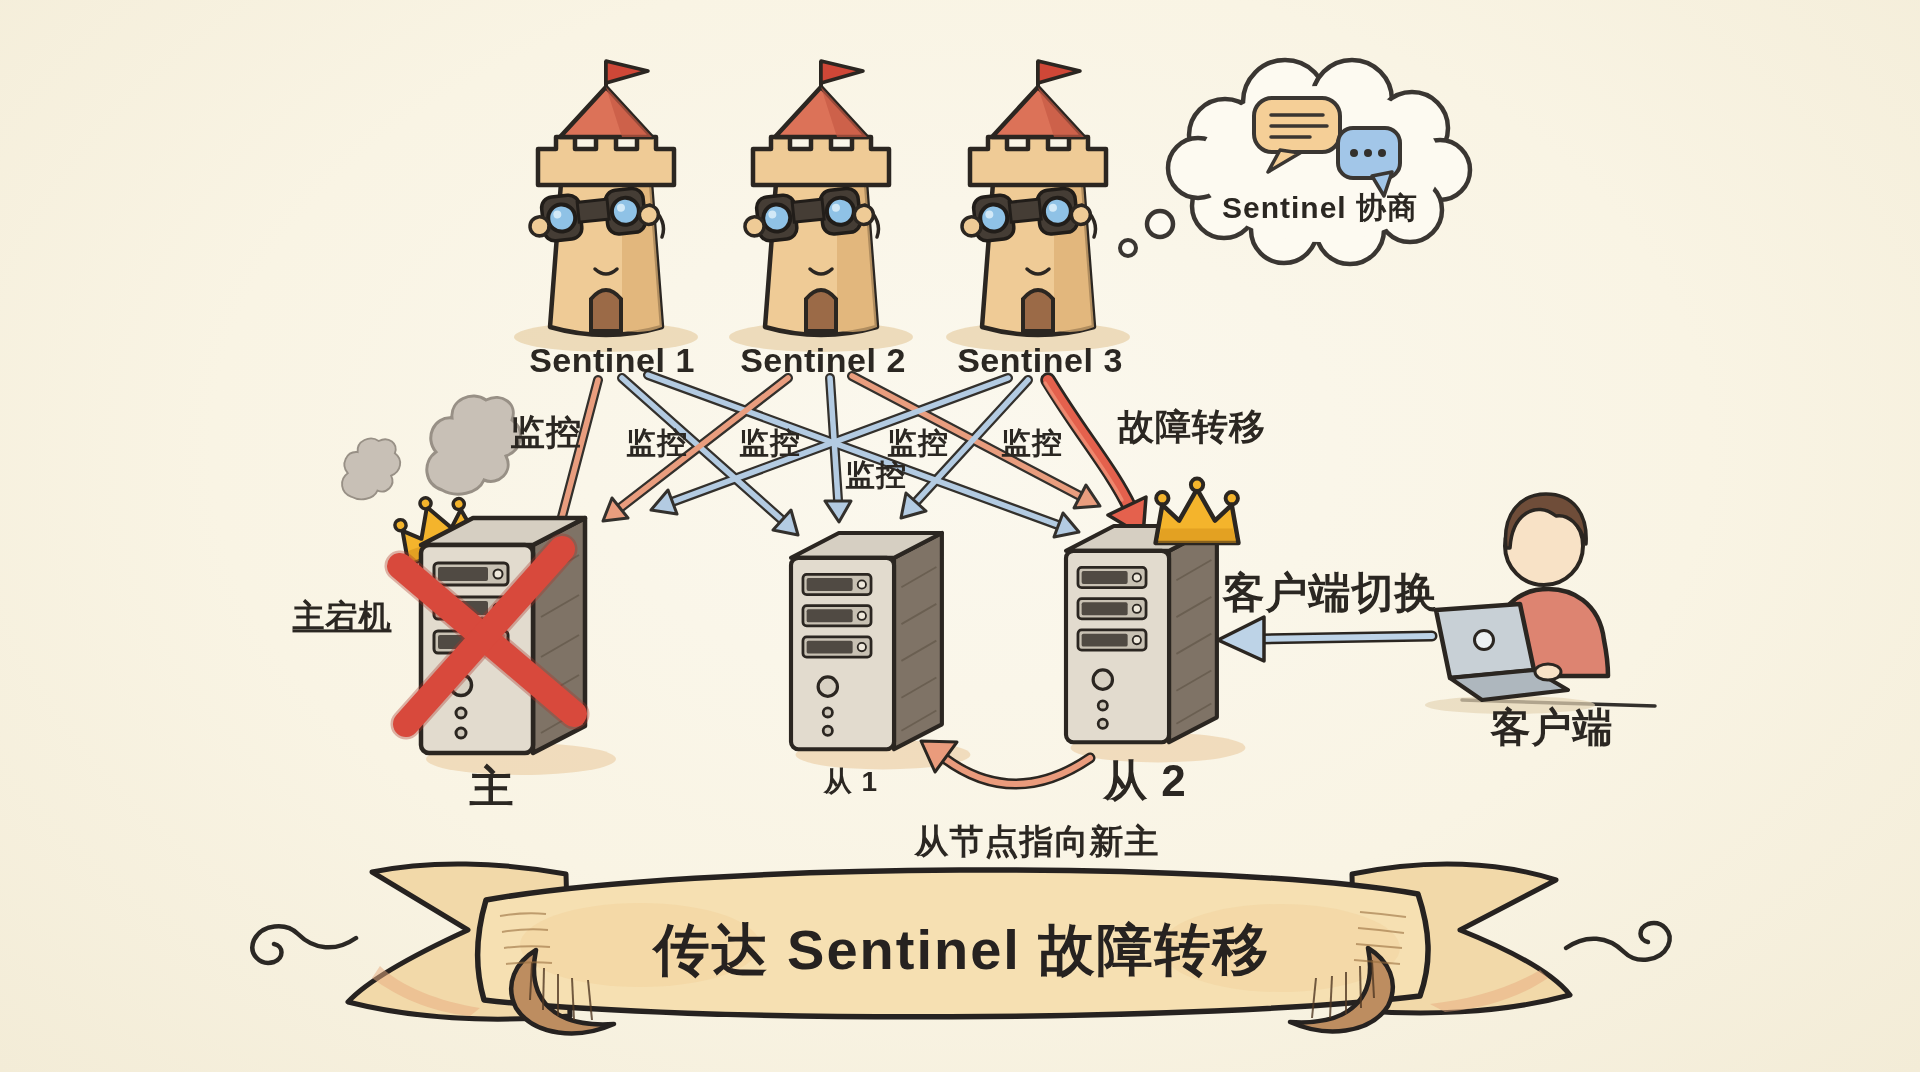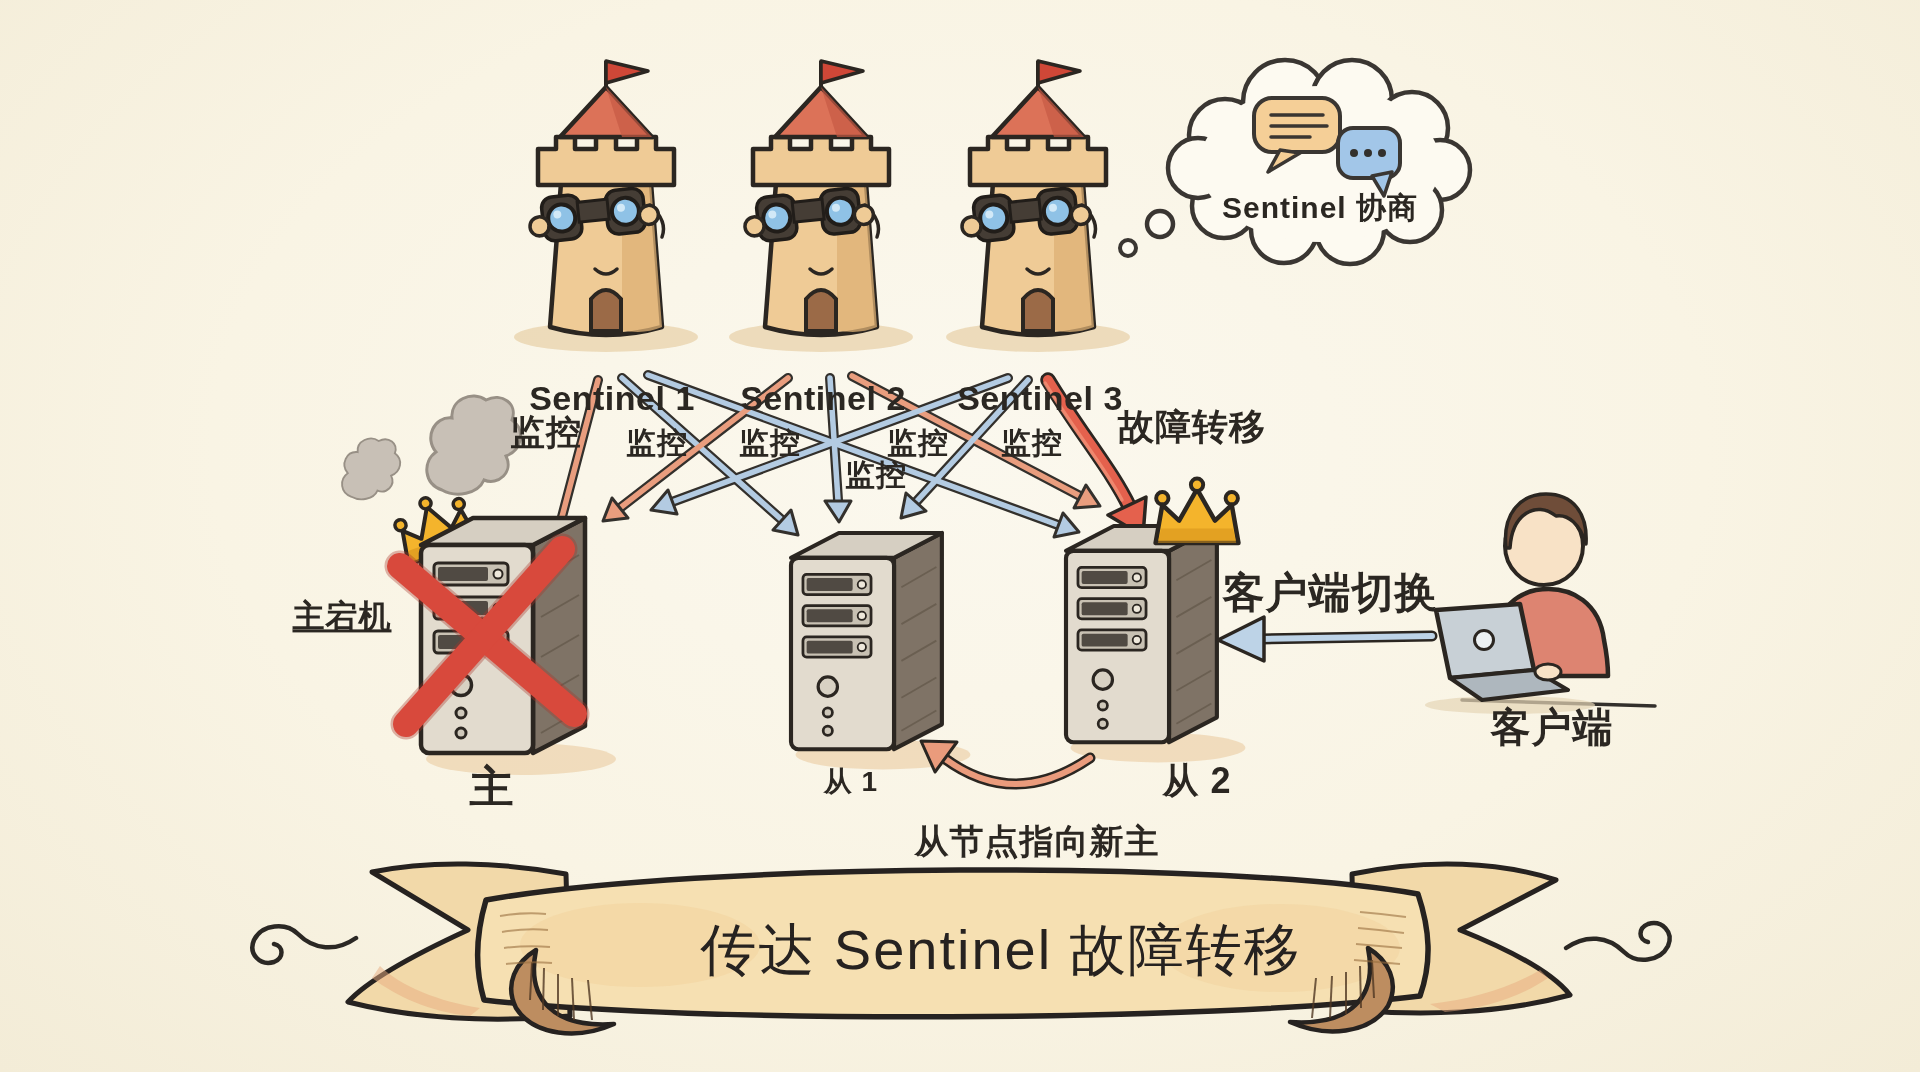--- a/index.html
+++ b/index.html
@@ -14,22 +14,22 @@
   .lbl{
     position:absolute;
     transform:translate(-50%,-50%);
     color:#2b2722;
     font-weight:600;
     white-space:nowrap;
     letter-spacing:1px;
     text-align:right;
     line-height:1.1;
   }
-  .lbl.en{letter-spacing:0.5px;font-weight:600;margin-top:38px;}
-  .banner-text{font-weight:400;letter-spacing:2px;color:#262220;margin-left:39px;}
+  .lbl.en{letter-spacing:0.5px;font-weight:600;}
+  .banner-text{font-weight:700;letter-spacing:2px;color:#262220;}
 </style>
 </head>
 <body>
 
 <div class="stage">
 
   <svg class="art" width="1920" height="1072" viewBox="0 0 1920 1072">
     <defs>
 
       <g id="tower">
@@ -276,21 +276,21 @@
   <div class="lbl" style="left:770px;top:442px;font-size:30px;">监控</div>
   <div class="lbl" style="left:918px;top:442px;font-size:30px;">监控</div>
   <div class="lbl" style="left:1032px;top:442px;font-size:30px;">监控</div>
   <div class="lbl" style="left:876px;top:474px;font-size:30px;">监控</div>
 
   <div class="lbl" style="left:1192px;top:427px;font-size:36px;">故障转移</div>
 
   <div class="lbl" style="left:342px;top:617px;font-size:32px;text-decoration:underline;">主宕机</div>
   <div class="lbl" style="left:492px;top:787px;font-size:44px;">主</div>
   <div class="lbl" style="left:851px;top:782px;font-size:28px;">从 1</div>
-  <div class="lbl" style="left:1197px;top:781px;font-size:36px;">从 2</div>
+  <div class="lbl" style="left:1145px;top:781px;font-size:44px;">从 2</div>
 
   <div class="lbl" style="left:1037px;top:842px;font-size:34px;">从节点指向新主</div>
 
   <div class="lbl" style="left:1330px;top:593px;font-size:42px;">客户端切换</div>
   <div class="lbl" style="left:1552px;top:727px;font-size:40px;">客户端</div>
 
   <div class="lbl banner-text" style="left:962px;top:950px;font-size:56px;">传达 Sentinel 故障转移</div>
 
 </div>
 

